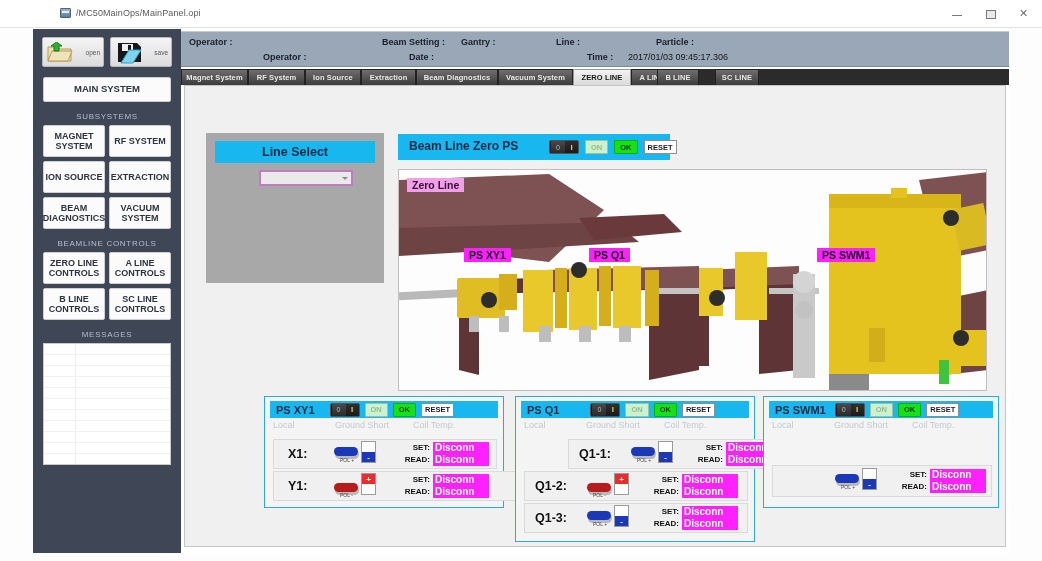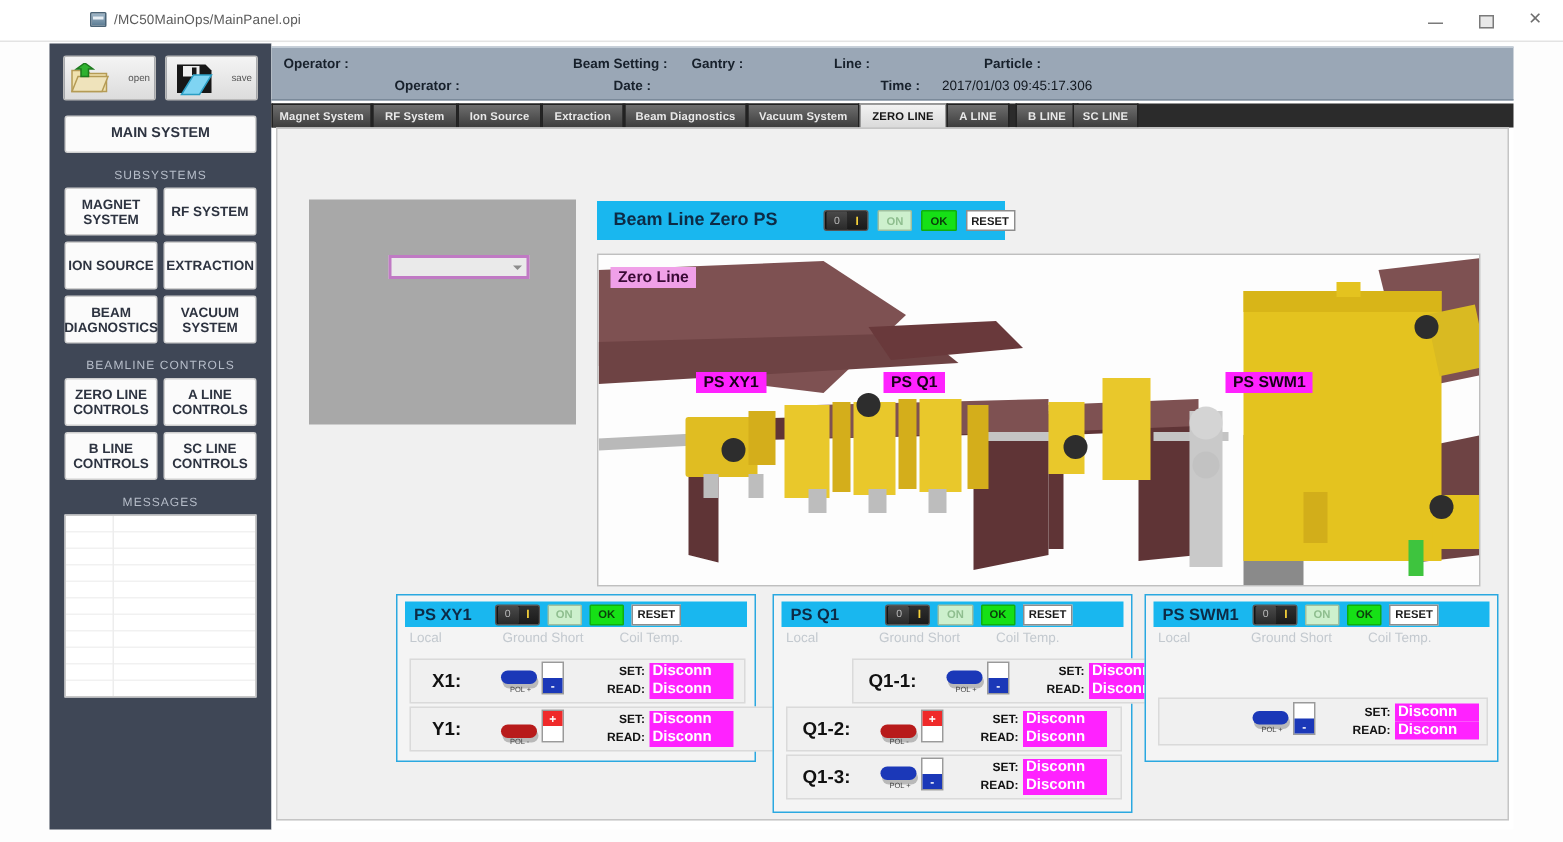--- a/index.html
+++ b/index.html
@@ -283,27 +283,28 @@
 
     <div class="tabbar">
       <div class="tab" style="left:0px;   width:67px;">Magnet System</div>
       <div class="tab" style="left:67px;  width:57px;">RF System</div>
       <div class="tab" style="left:124px; width:56px;">Ion Source</div>
       <div class="tab" style="left:180px; width:55px;">Extraction</div>
       <div class="tab" style="left:235px; width:82px;">Beam Diagnostics</div>
       <div class="tab" style="left:317px; width:75px;">Vacuum System</div>
       <div class="tab active" style="left:392px; width:58px;">ZERO LINE</div>
       <div class="tab" style="left:450px; width:42px;">A LINE</div>
-      <div class="tab" style="left:496px; width:42px;">B LINE</div>
+      <div class="tab" style="left:476px; width:42px;">B LINE</div>
       <div class="tab" style="left:534px; width:44px;">SC LINE</div>
     </div>
 
     <div class="panel">
 
       <div class="lineselect">
+        <div class="ls-head">Line Select</div>
         <div class="ls-combo">
           <span style="font-size:9px;color:#333;padding-left:4px;"></span>
           <span class="arrow"></span>
         </div>
       </div>
 
       <div class="zerops">
         <span class="ttl">Beam Line Zero PS</span>
         <div style="position:absolute;left:151px;top:6px;display:flex;align-items:center;gap:6px;">
           <div class="tog">

